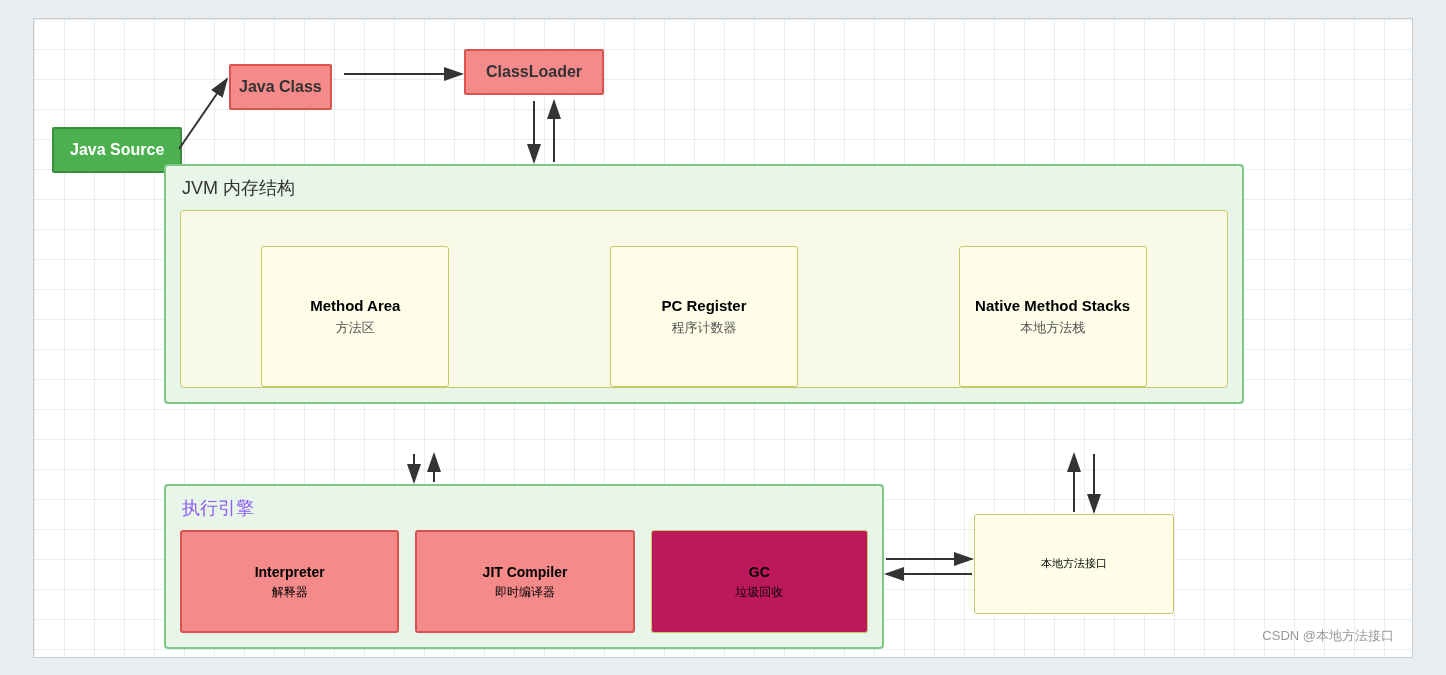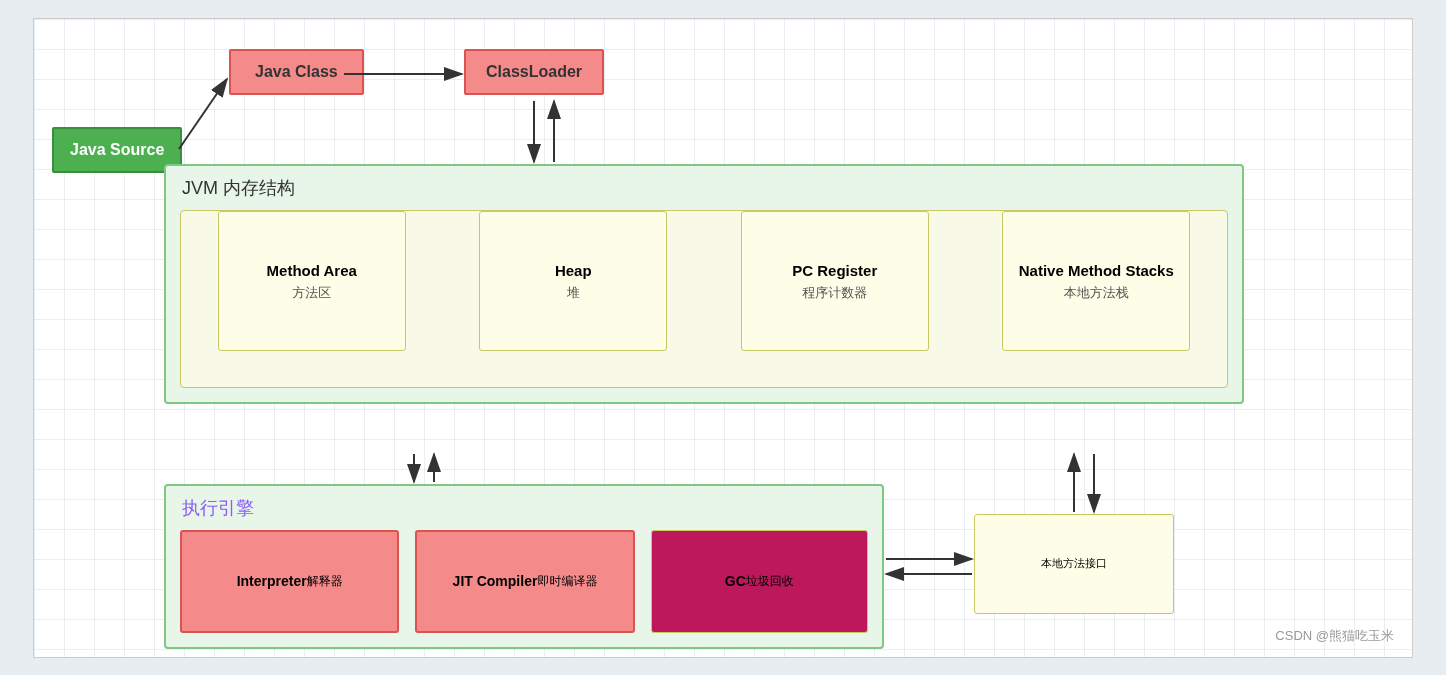--- a/index.html
+++ b/index.html
@@ -30,27 +30,27 @@
       color: white;
       font-weight: bold;
       font-size: 16px;
       padding: 12px 16px;
       border-radius: 2px;
     }
     
     .java-class {
       position: absolute;
       left: 195px;
-      top: 30px;
+      top: 45px;
       background: #f48a8a;
       border: 2px solid #d9534f;
       color: #333;
       font-weight: bold;
       font-size: 16px;
-      padding: 12px 24px;
+      padding: 12px 8px;
       border-radius: 2px;
     }
     
     .classloader {
       position: absolute;
       left: 430px;
       top: 30px;
       background: #f48a8a;
       border: 2px solid #d9534f;
       color: #333;
@@ -82,21 +82,21 @@
     .memory-inner {
       position: absolute;
       top: 44px;
       left: 14px;
       right: 14px;
       bottom: 14px;
       background: #f9f9e8;
       border: 1.5px solid #c8c864;
       border-radius: 4px;
       display: flex;
-      align-items: flex-start;
+      align-items: flex-end;
       justify-content: space-around;
     }
     .mem-box {
       display: flex;
       flex-direction: column;
       align-items: center;
       justify-content: center;
       background: #fefee8;
       border: 1.5px solid #c8c864;
       border-radius: 3px;
@@ -132,21 +132,21 @@
       top: 44px;
       left: 14px;
       right: 14px;
       bottom: 14px;
       display: flex;
       align-items: center;
       gap: 16px;
     }
     .exec-box {
       display: flex;
-      flex-direction: row;
+      flex-direction: column;
       align-items: center;
       justify-content: center;
       background: #f48a8a;
       border: 2px solid #d9534f;
       border-radius: 3px;
       flex: 1;
       height: 100%;
       font-size: 14px;
       text-align: center;
       font-weight: bold;
@@ -218,24 +218,20 @@
   <div class="java-source">
     <span>Java Source</span>
   </div>
 
   <div class="jvm-outer">
     <div class="jvm-outer-label">JVM 内存结构</div>
     <div class="memory-inner">
       <div class="mem-box">
         <span class="en">Method Area</span>
         <span class="zh">方法区</span>
-      </div>
-      <div class="mem-box">
-        <span class="en">Heap</span>
-        <span class="zh">堆</span>
       </div>
       <div class="mem-box">
         <span class="en">PC Register</span>
         <span class="zh">程序计数器</span>
       </div>
       <div class="mem-box">
         <span class="en">Native Method Stacks</span>
         <span class="zh">本地方法栈</span>
       </div>
     </div>
@@ -287,15 +283,15 @@
 
     <line x1="852" y1="540" x2="938" y2="540" stroke="#333" stroke-width="2" marker-end="url(#arrowhead)"></line>
 
     <line x1="938" y1="555" x2="852" y2="555" stroke="#333" stroke-width="2" marker-end="url(#arrowhead)"></line>
 
     <line x1="1040" y1="493" x2="1040" y2="435" stroke="#333" stroke-width="2" marker-end="url(#arrowhead)"></line>
 
     <line x1="1060" y1="435" x2="1060" y2="493" stroke="#333" stroke-width="2" marker-end="url(#arrowhead)"></line>
   </svg>
 
-  <div class="watermark">CSDN @熊猫吃玉米</div>
+  <div class="watermark">CSDN @本地方法接口</div>
 
 </div>
 
 </body></html>

